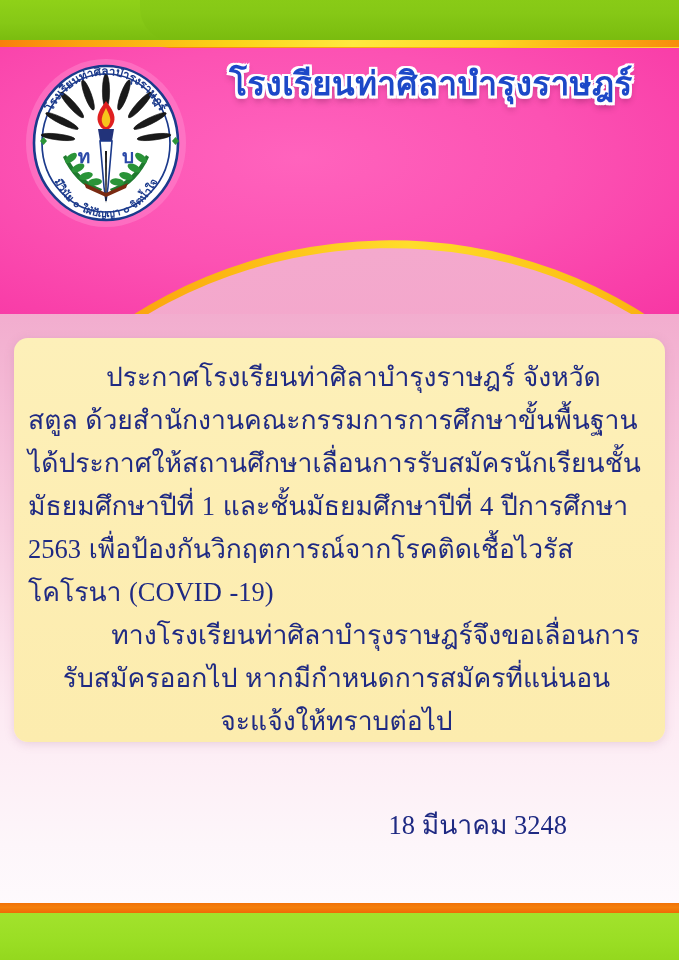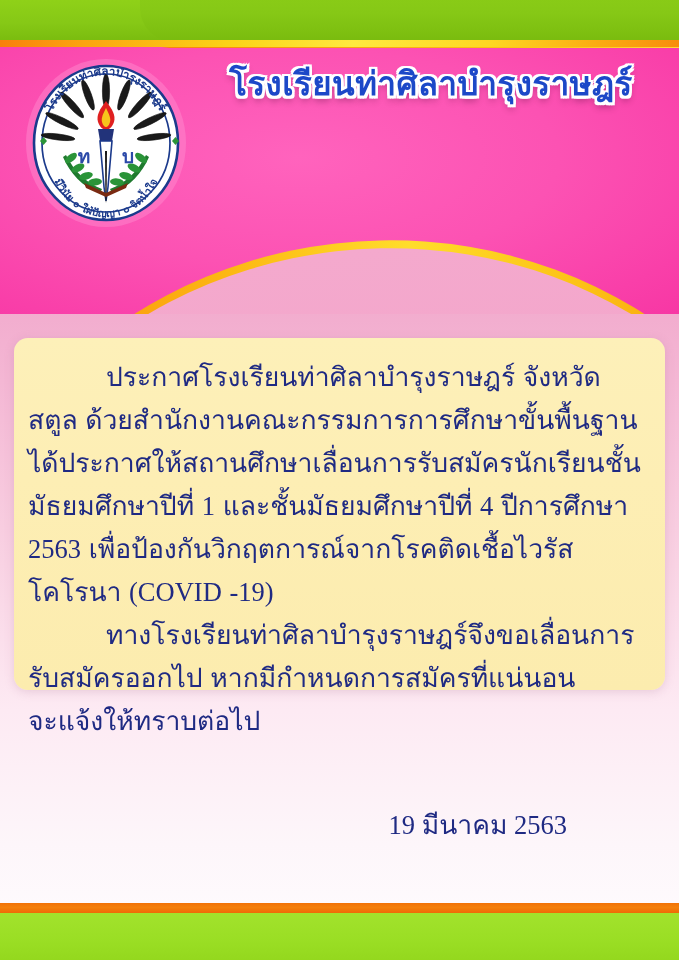--- a/index.html
+++ b/index.html
@@ -134,21 +134,21 @@
       -2.5px  2.5px 0 #ffffff, 2.5px  2.5px 0 #ffffff,
       -2.5px 0 0 #ffffff, 2.5px 0 0 #ffffff,
        0 -2.5px 0 #ffffff, 0 2.5px 0 #ffffff,
        0 5px 7px rgba(60,0,40,0.40);
   }
 
   
   .card {
     position: absolute;
     left: 14px; top: 338px;
-    width: 651px; height: 352px;
+    width: 651px; height: 404px;
     background: linear-gradient(to bottom, #fdf0b9 0%, #fdeeb4 40%, #fcecae 100%);
     border-radius: 14px;
     box-shadow: 0 2px 10px rgba(170,120,150,0.25);
     z-index: 5;
     box-sizing: border-box;
     padding: 18px 20px 0 14px;
   }
   .body-text {
     margin: 0;
     color: #1f2a83;
@@ -156,21 +156,21 @@
     font-size: 26.5px;
     line-height: 43px;
     text-indent: 0;
     word-spacing: 1px;
   }
   .body-text .para {
     display: block;
     margin: 0;
     text-indent: 78px;
   }
-  .body-text .para.p2 { text-indent: 78px; }
+  .body-text .para.p2 { text-indent: 78px; text-align: center; }
   .date-line {
     margin: 0;
     padding-top: 62px;
     padding-right: 78px;
     text-align: right;
     color: #1f2a83;
     font-family: "Liberation Serif", "DejaVu Serif", serif;
     font-size: 26.5px;
     line-height: 40px;
   }
@@ -273,19 +273,19 @@
 
   <div class="header-text">
     <div class="school-name">โรงเรียนท่าศิลาบำรุงราษฎร์</div>
   </div>
 
   <div class="card">
     <div class="body-text">
       <span class="para p1">ประกาศโรงเรียนท่าศิลาบำรุงราษฎร์ จังหวัดสตูล ด้วยสำนักงานคณะกรรมการการศึกษาขั้นพื้นฐาน ได้ประกาศให้สถานศึกษาเลื่อนการรับสมัครนักเรียนชั้นมัธยมศึกษาปีที่ 1 และชั้นมัธยมศึกษาปีที่ 4 ปีการศึกษา 2563 เพื่อป้องกันวิกฤตการณ์จากโรคติดเชื้อไวรัสโคโรนา (COVID -19)</span>
       <span class="para p2">ทางโรงเรียนท่าศิลาบำรุงราษฎร์จึงขอเลื่อนการรับสมัครออกไป หากมีกำหนดการสมัครที่แน่นอนจะแจ้งให้ทราบต่อไป</span>
     </div>
-    <div class="date-line">19 มีนาคม 2563</div>
+    <div class="date-line">18 มีนาคม 3248</div>
   </div>
 
   <div class="bottom-orange"></div>
   <div class="bottom-green"></div>
 
 </div>
 
 </body></html>

